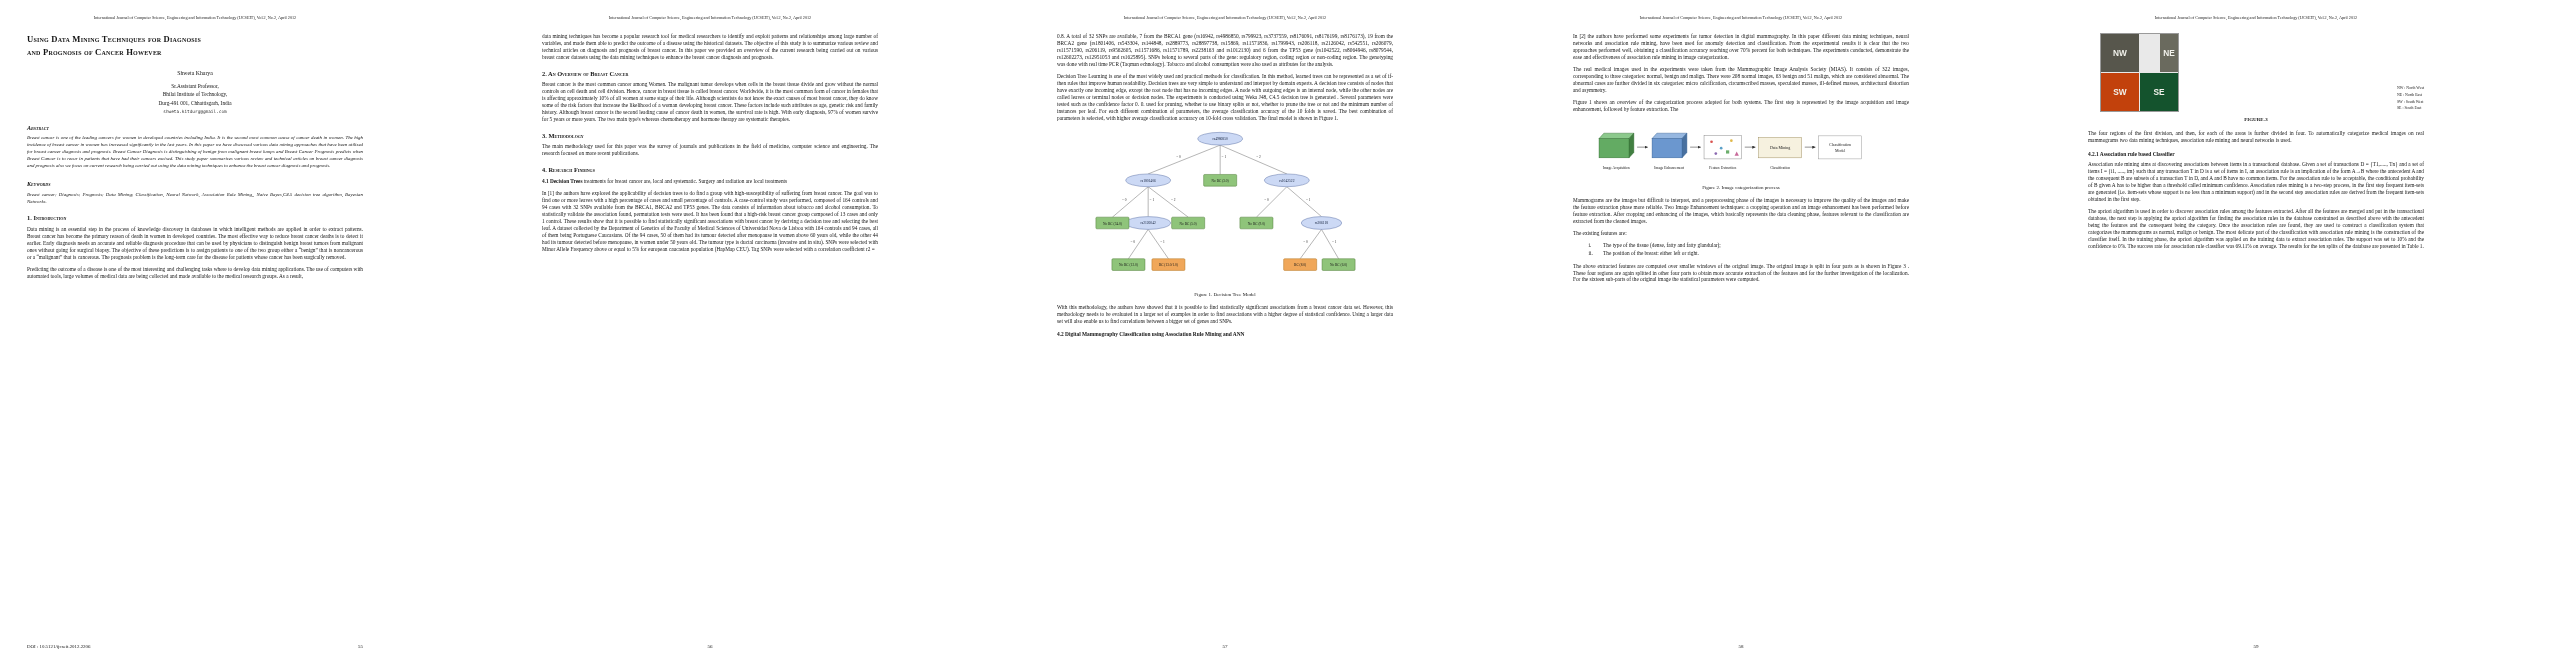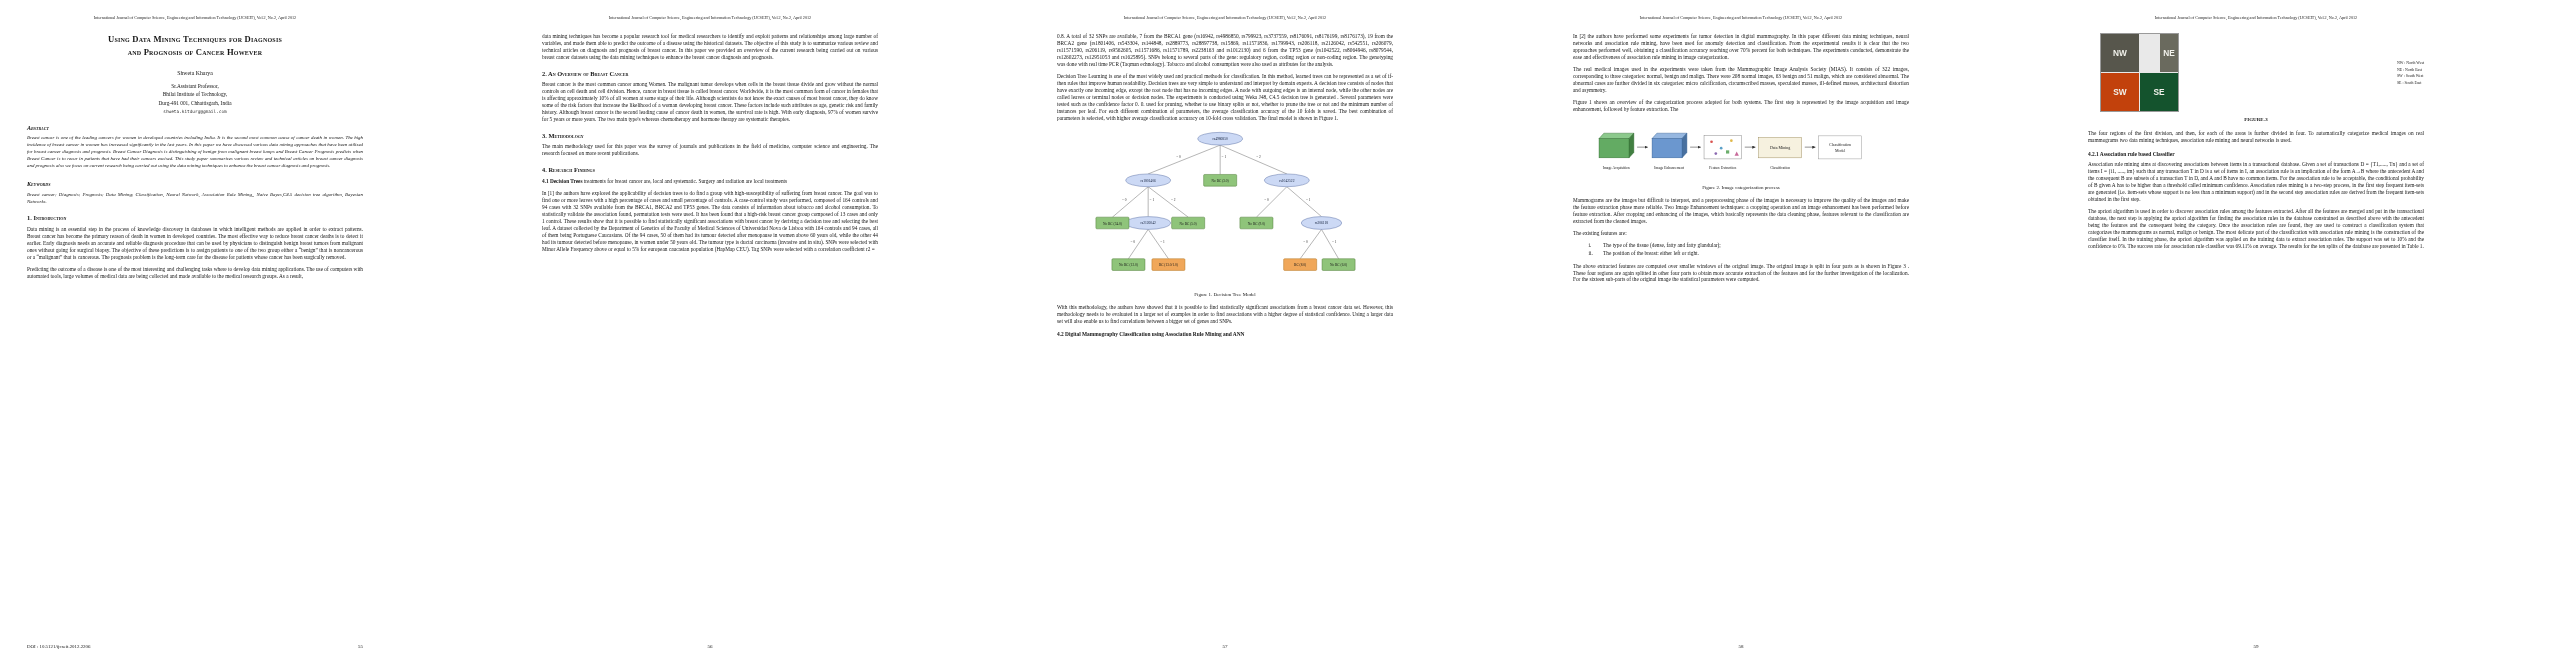--- a/index.html
+++ b/index.html
@@ -2,39 +2,39 @@
 <html style="font-size:9px"><head>
 <meta charset="utf-8">
 <style>
   html,body{margin:0;padding:0;}
   body{width:2576px;height:667px;background:#ffffff;font-family:"Liberation Serif","DejaVu Serif",serif;color:#141414;}
   .canvas{position:relative;width:2576px;height:667px;background:#ffffff;overflow:hidden;}
   .page{position:absolute;top:0;height:667px;width:515px;background:#ffffff;}
   #page-1{left:0;}#page-2{left:515px;}#page-3{left:1030px;}#page-4{left:1546px;}#page-5{left:2061px;}
   .content{position:absolute;left:27px;top:14.5px;width:336px;}
   .running-head{font-size:4.2px;text-align:center;color:#222;margin-bottom:13.3px;white-space:nowrap;}
-  .title-line{font-size:8.6px;font-weight:bold;font-variant:small-caps;letter-spacing:0.2px;text-align:center;line-height:1.5;}
+  .title-line{font-size:8.6px;font-weight:bold;font-variant:small-caps;letter-spacing:0.2px;line-height:1.5;}
   .title-block{margin-top:9px;}
   .author{font-size:5.8px;text-align:center;margin-top:11px;}
   .affil{font-size:5.3px;text-align:center;line-height:1.55;margin-top:6.7px;}
   .email{font-family:"DejaVu Sans Mono","Liberation Mono",monospace;font-size:4.4px;text-align:center;margin-top:1.7px;color:#333;}
   .h-ital{font-size:6.1px;font-weight:bold;font-style:italic;font-variant:small-caps;margin:11px 0 3.9px;}
   .ital-text{font-size:4.9px;font-style:italic;text-align:justify;line-height:1.4;}
   .section-h{font-size:6.4px;font-weight:bold;font-variant:small-caps;margin:9px 0 4.4px;}
   .sub-h{font-size:5.4px;font-weight:bold;margin:6.7px 0 3.9px;}
   p.body{font-size:5.3px;line-height:1.32;text-align:justify;margin:0 0 5px;}
   .bold{font-weight:bold;}
   .fig-wrap{text-align:center;margin:4.4px 0 0;}
   .fig-caption{font-size:5px;text-align:center;margin:3.3px 0 6.7px;}
   .list-row{display:flex;font-size:5.3px;line-height:1.35;margin:0 0 1.7px;padding-left:15.6px;}
   .list-num{width:14.5px;flex:none;}
   .list-text{flex:1;}
   .footer-split{position:absolute;left:27px;bottom:18px;width:336px;display:flex;justify-content:space-between;font-size:4.9px;}
   .footer-center{position:absolute;left:27px;bottom:18px;width:336px;text-align:center;font-size:5px;}
-  .fig3-row{display:flex;justify-content:space-between;align-items:center;margin:1.1px 0 0;padding-left:12px;}
+  .fig3-row{display:flex;justify-content:space-between;align-items:flex-end;margin:1.1px 0 0;padding-left:12px;}
   .fig3-square{width:77px;height:77px;display:grid;grid-template-columns:1fr 1fr;grid-template-rows:1fr 1fr;gap:1.1px;background:#e9e9e9;border:0.6px solid #9a9a9a;}
   .fig3-square .q{display:flex;align-items:center;justify-content:center;color:#f2f2ec;font-weight:bold;font-size:8.3px;font-family:"Liberation Sans",sans-serif;}
   .q-nw{background:#57564c;}.q-ne{background:#6a6a5e;margin-left:20px;}.q-sw{background:#c2410c;}.q-se{background:#14532d;}
   .fig3-legend{font-size:3.9px;line-height:1.7;padding-top:2.2px;color:#222;}
   .fig3-caption{text-align:center;font-weight:bold;font-size:5px;margin:5.6px 0 7.8px;}
   svg text{font-family:"Liberation Serif","DejaVu Serif",serif;}
 </style>
 </head>
 <body>
 

